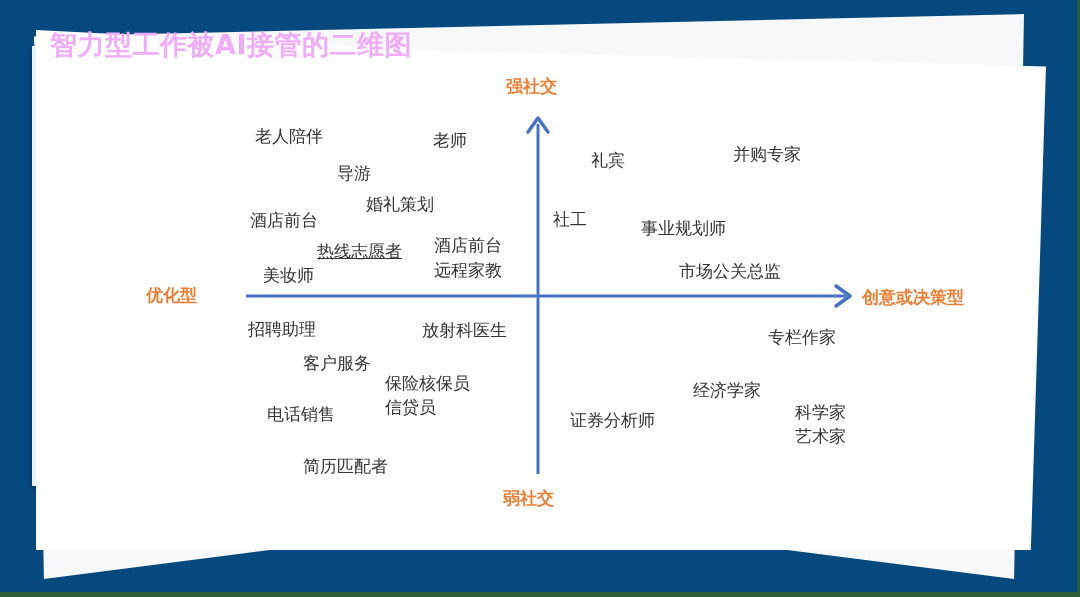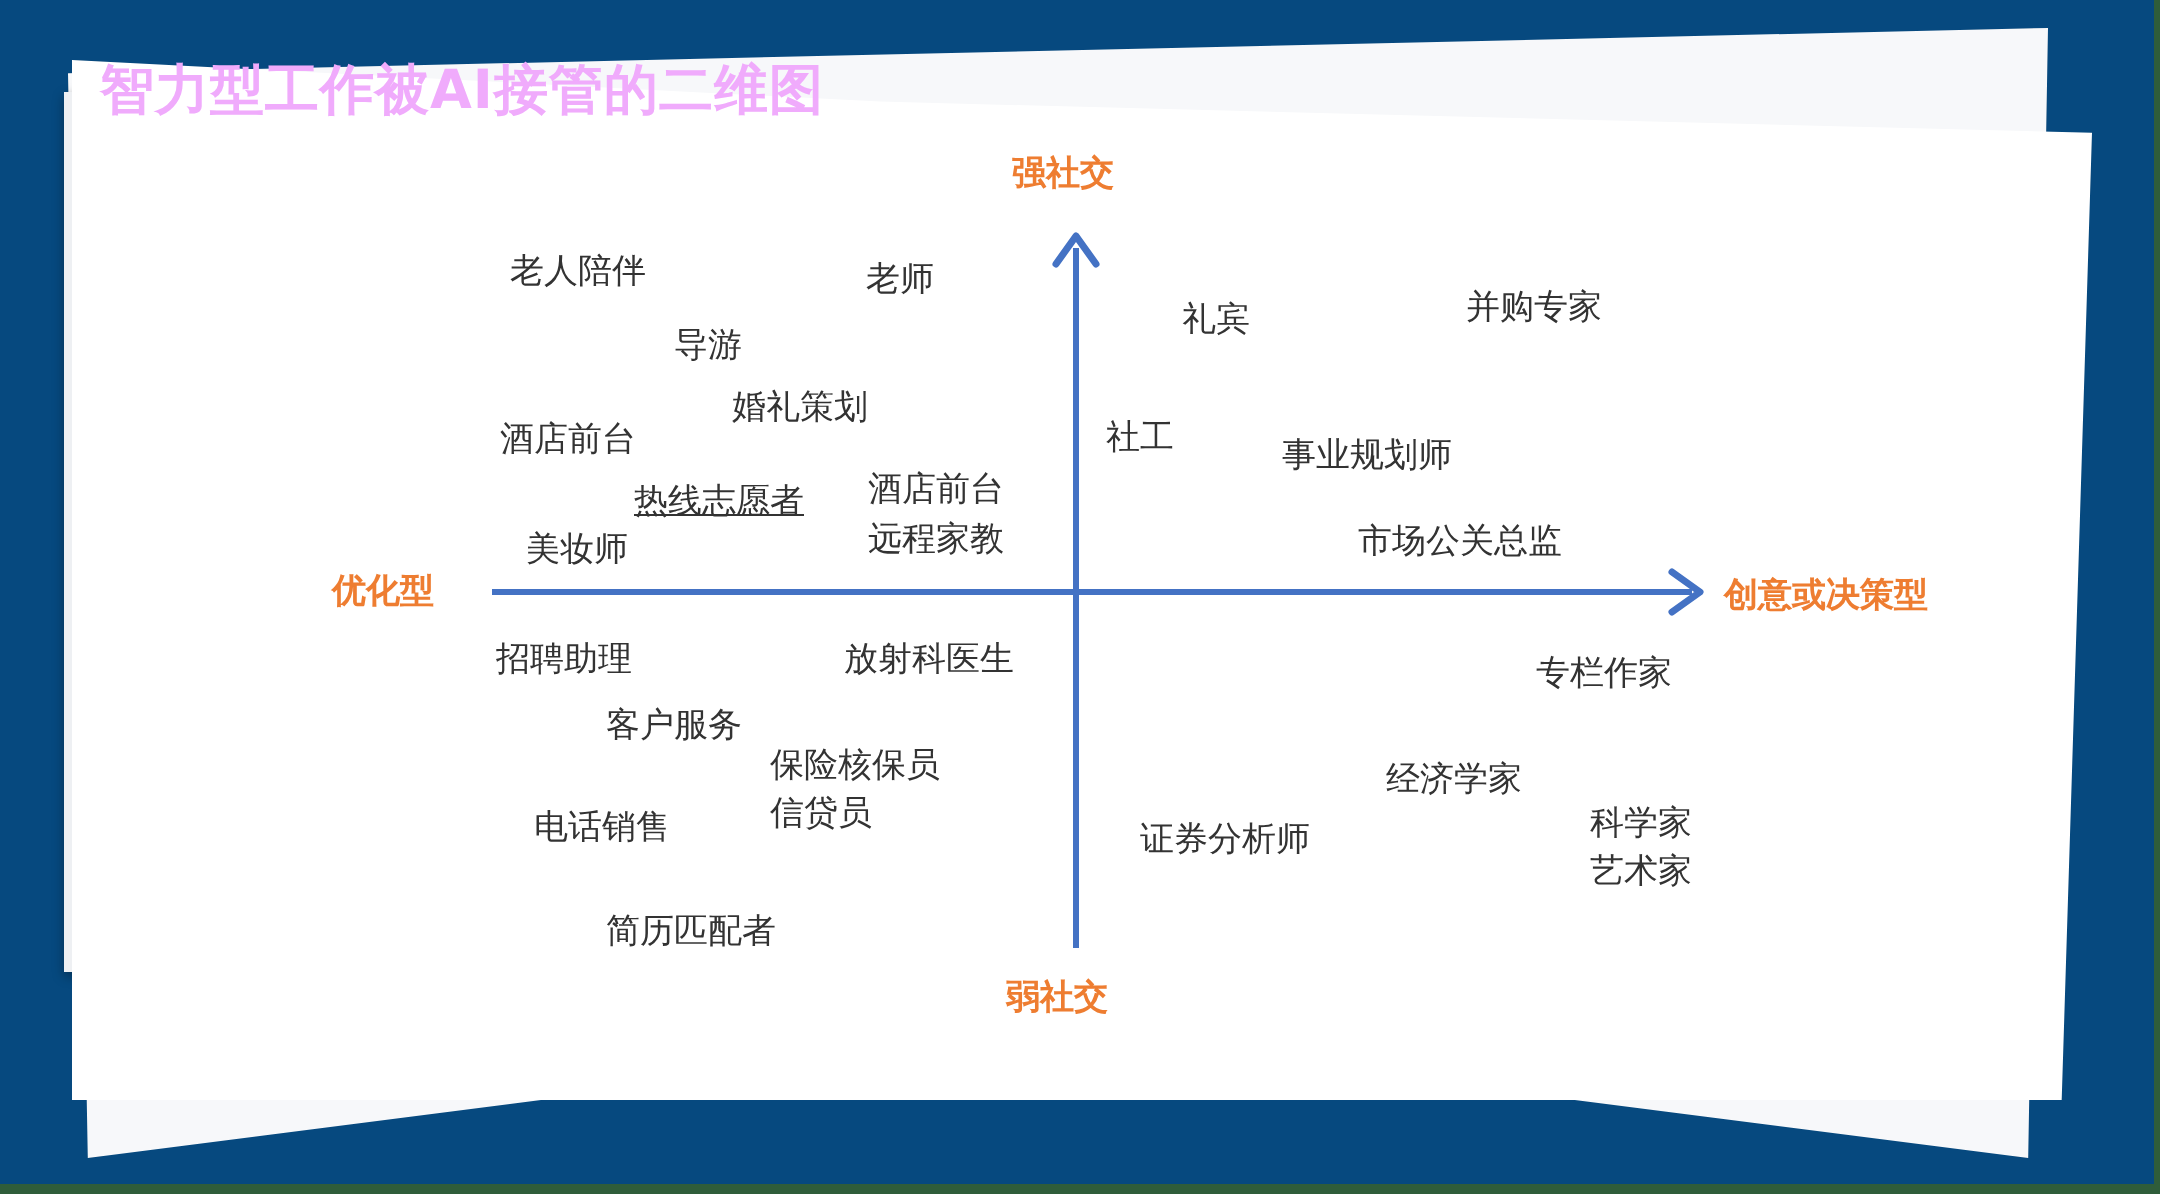--- a/index.html
+++ b/index.html
@@ -51,21 +51,21 @@
 
   <line x1="538" y1="474" x2="538" y2="124" stroke="#4472c4" stroke-width="3"></line>
   <polyline points="528,132 538,118 548,132" fill="none" stroke="#4472c4" stroke-width="3.5" stroke-linejoin="round" stroke-linecap="round"></polyline>
 
   <line x1="246" y1="296" x2="846" y2="296" stroke="#4472c4" stroke-width="3"></line>
   <polyline points="836,286 850,296 836,306" fill="none" stroke="#4472c4" stroke-width="3.5" stroke-linejoin="round" stroke-linecap="round"></polyline>
 </svg>
 
 <div class="axis-label" style="left:506px; top:75px;">强社交</div>
 <div class="axis-label" style="left:503px; top:487px;">弱社交</div>
-<div class="axis-label" style="left:146px; top:284px;margin-left:20px;">优化型</div>
+<div class="axis-label" style="left:146px; top:284px;">优化型</div>
 <div class="axis-label" style="left:862px; top:286px;">创意或决策型</div>
 
 <div class="job" style="left:255px; top:124px;">老人陪伴</div>
 <div class="job" style="left:433px; top:128px;">老师</div>
 <div class="job" style="left:337px; top:161px;">导游</div>
 <div class="job" style="left:366px; top:192px;">婚礼策划</div>
 <div class="job" style="left:250px; top:208px;">酒店前台</div>
 <div class="job" style="left:317px; top:239px;text-decoration:underline;">热线志愿者</div>
 <div class="job" style="left:434px; top:233px;">酒店前台</div>
 <div class="job" style="left:434px; top:258px;">远程家教</div>

